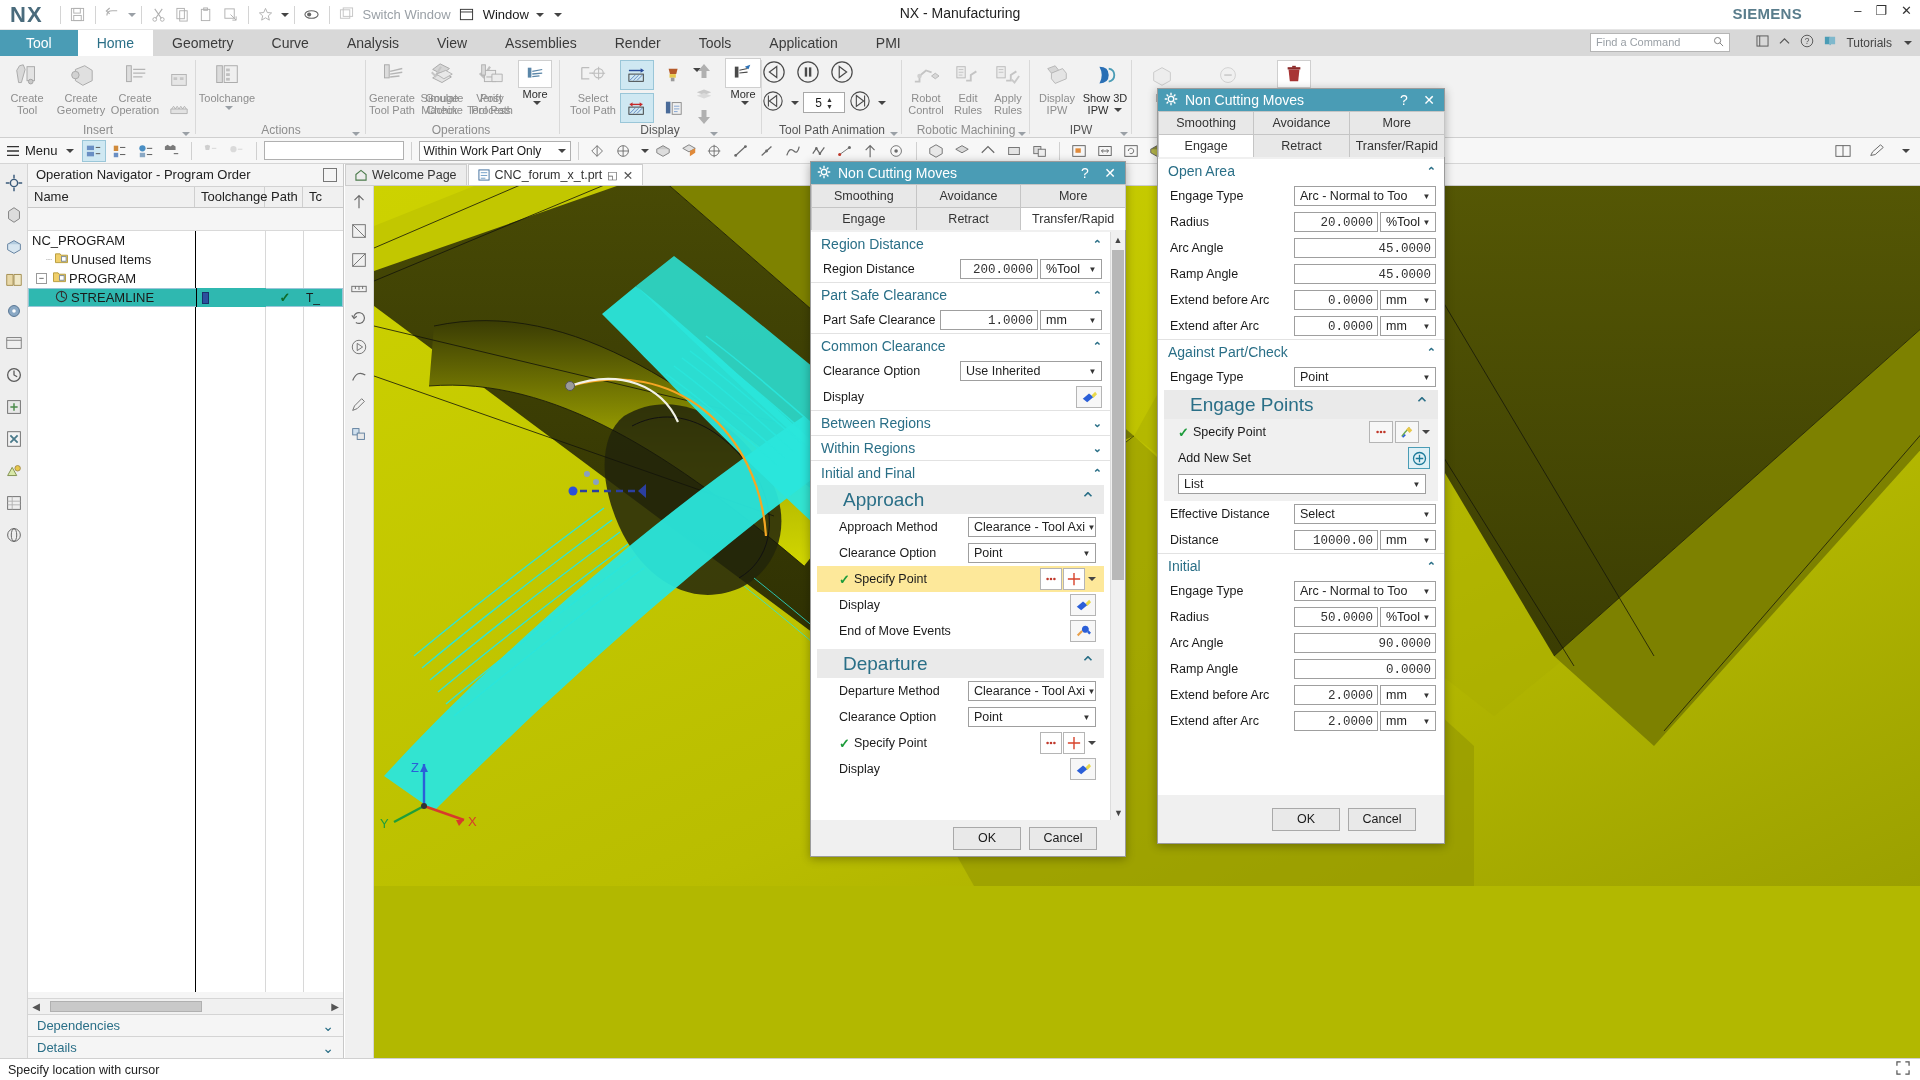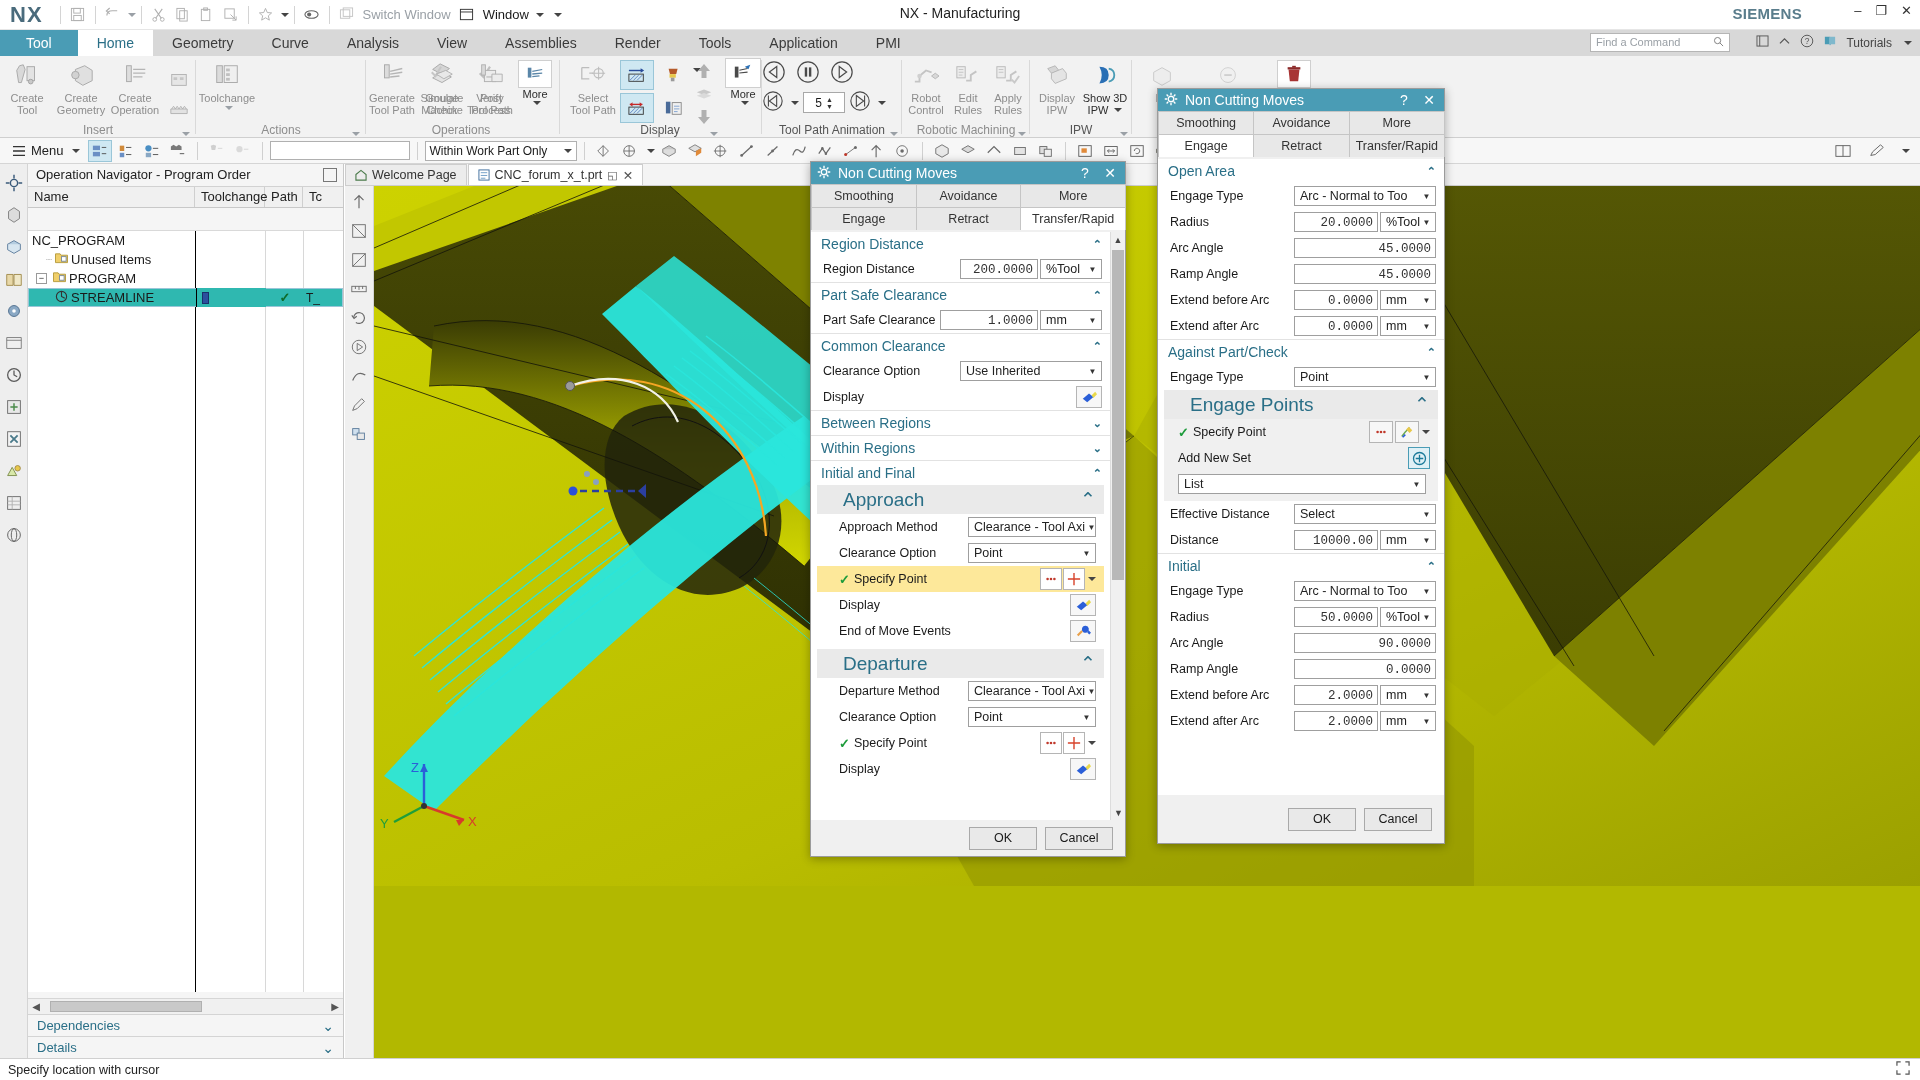--- a/index.html
+++ b/index.html
@@ -59,21 +59,21 @@
   .smbtn { width:34px; height:30px; display:flex; align-items:center; justify-content:center; }
   .sel { background:#cfe8f2; border:1px solid #9ac6d8; }
   .boxbtn { border:1px solid #cfcfcf; background:#fff; }
   .spin { width:42px; height:21px; border:1px solid #a8a8a8; background:#fff;
     display:flex; align-items:center; justify-content:center; font-size:12px; }
   .gdrop { position:absolute; bottom:2px; right:4px; }
 
   
   .tbar2 { position:absolute; left:0; top:138px; width:1920px; height:26px;
     background:#f7f7f7; border-bottom:1px solid #d5d5d5; display:flex; align-items:center;
-    padding-left:6px; gap:2px; }
+    gap:2px; }
   .t2i { width:24px; height:22px; display:flex; align-items:center; justify-content:center;
     color:#6d6d6d; }
   .t2i.dim { color:#bdbdbd; }
   .t2i.selbg { background:#cfe8f2; border:1px solid #9ac6d8; }
   .t2sep { width:1px; height:18px; background:#d0d0d0; margin:0 5px; }
   .t2field { width:140px; height:19px; border:1px solid #b0b0b0; background:#fff; }
   .t2combo { width:148px; height:20px; border:1px solid #b0b0b0; background:#fff;
     font-size:12px; display:flex; align-items:center; padding:0 4px;
     justify-content:space-between; }
   .menubtn { display:flex; align-items:center; gap:5px; font-size:13px; color:#222;
@@ -161,21 +161,21 @@
     color:#333; display:flex; align-items:center; justify-content:flex-end; }
   .combo { height:20px; border:1px solid #9f9f9f; background:#fff; font-size:12.5px;
     display:flex; align-items:center; padding:0 2px 0 5px; justify-content:space-between;
     color:#222; overflow:hidden; white-space:nowrap; }
   .combo .ar { width:13px; text-align:center; font-size:8px; color:#333; flex:0 0 13px; }
   .iconbtn { width:26px; height:22px; border:1px solid #b5b5b5; background:#f7f7f7;
     display:flex; align-items:center; justify-content:center; }
   .hl { background:#fde89a; }
   .chk { color:#1e9c3c; font-weight:bold; font-size:13px; margin-right:4px; }
   .dfoot { height:36px; background:#f0f0f0; display:flex; align-items:center;
-    justify-content:flex-end; gap:8px; padding-right:12px; }
+    justify-content:flex-end; gap:8px; padding-right:28px; }
   .dbtn { width:68px; height:23px; border:1px solid #a9a9a9; background:#e9e9e9;
     display:flex; align-items:center; justify-content:center; font-size:12.5px; }
   .vsb { position:absolute; right:0; top:0; bottom:0; width:15px; background:#f0f0f0;
     border-left:1px solid #dcdcdc; }
   .vsb .ar { height:15px; display:flex; align-items:center; justify-content:center;
     font-size:9px; color:#444; }
   .vsb .th { position:absolute; left:1px; width:12px; background:#b8b8b8; }
 
   
   .status { position:absolute; left:0; bottom:0; width:1920px; height:22px;

